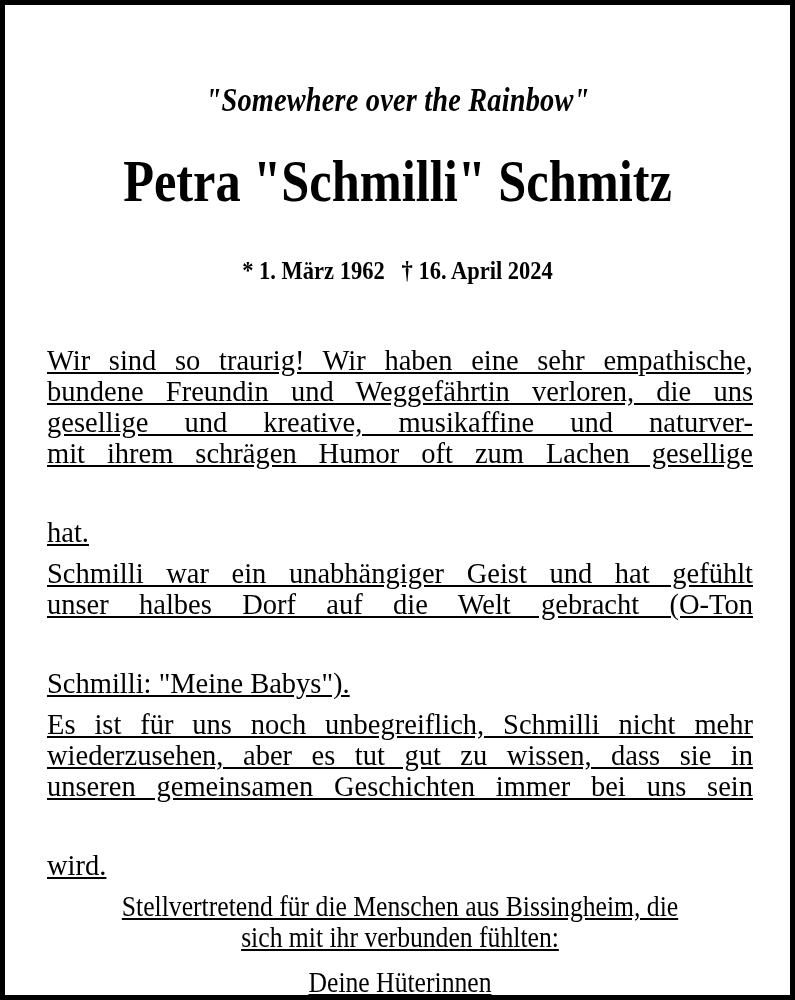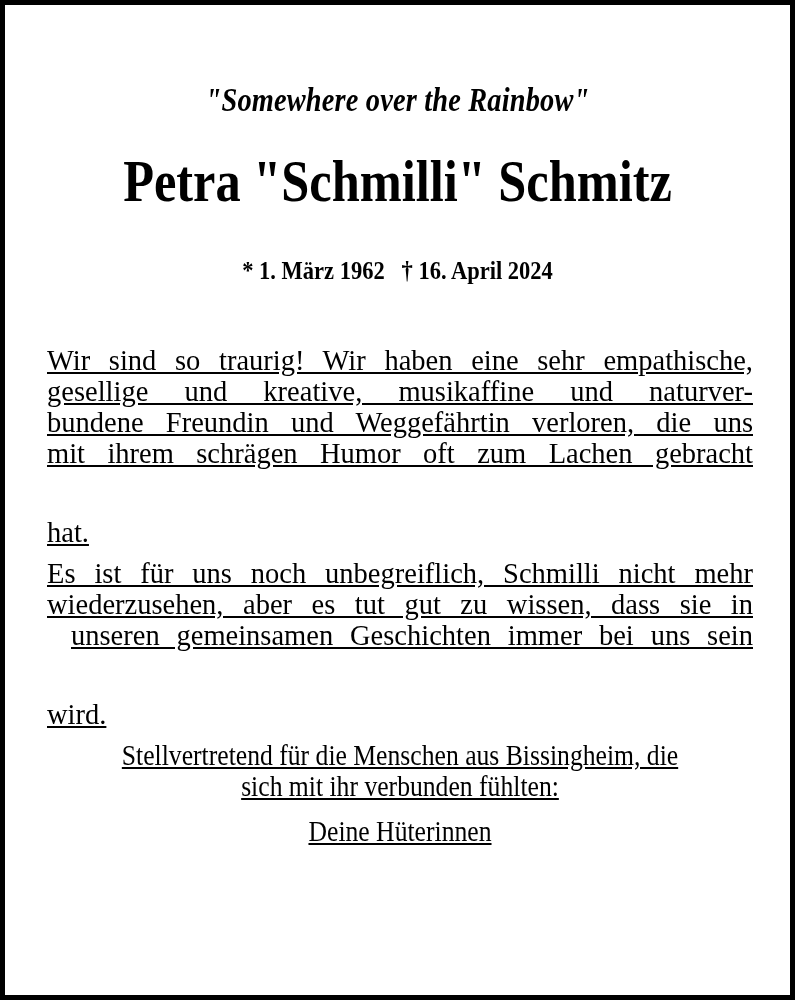--- a/index.html
+++ b/index.html
@@ -71,31 +71,36 @@
   <div class="motto">"Somewhere over the Rainbow"</div>
 
   <div class="name">Petra "Schmilli" Schmitz</div>
 
   <div class="dates"><span>*</span> <span>1. März 1962</span>   <span>†</span> <span>16. April 2024</span></div>
 
   <div class="body">
 
     <div class="para">
       <span class="ln" style="display: block;">Wir sind so traurig! Wir haben eine sehr empathische,</span>
+      <span class="ln" style="display: block;">bundene Freundin und Weggefährtin verloren, die uns</span>
       <span class="ln" style="display: block;">gesellige und kreative, musikaffine und naturver-</span>
-      <span class="ln" style="display: block;">bundene Freundin und Weggefährtin verloren, die uns</span>
-      <span class="ln" style="display: block;">mit ihrem schrägen Humor oft zum Lachen gebracht</span>
+      <span class="ln" style="display: block;">mit ihrem schrägen Humor oft zum Lachen gesellige</span>
       <span class="ln last" style="display: block;">hat.</span>
     </div>
 
+    <div class="para">
+      <span class="ln" style="display: block;">Schmilli war ein unabhängiger Geist und hat gefühlt</span>
+      <span class="ln" style="display: block;">unser halbes Dorf auf die Welt gebracht (O-Ton</span>
+      <span class="ln last" style="display: block;">Schmilli: "Meine Babys").</span>
+    </div>
 
     <div class="para">
       <span class="ln" style="display: block;">Es ist für uns noch unbegreiflich, Schmilli nicht mehr</span>
       <span class="ln" style="display: block;">wiederzusehen, aber es tut gut zu wissen, dass sie in</span>
-      <span class="ln" style="display: block; margin-left: 24px;">unseren gemeinsamen Geschichten immer bei uns sein</span>
+      <span class="ln" style="display: block;">unseren gemeinsamen Geschichten immer bei uns sein</span>
       <span class="ln last" style="display: block;">wird.</span>
     </div>
 
 
     <div class="center">
       <span class="ln" style="transform: scaleX(0.9); transform-origin: center center;">Stellvertretend für die Menschen aus Bissingheim, die</span>
       <span class="ln" style="transform: scaleX(0.9); transform-origin: center center;">sich mit ihr verbunden fühlten:</span>
     </div>
 
     <div class="center" style="margin-top:14px;">

